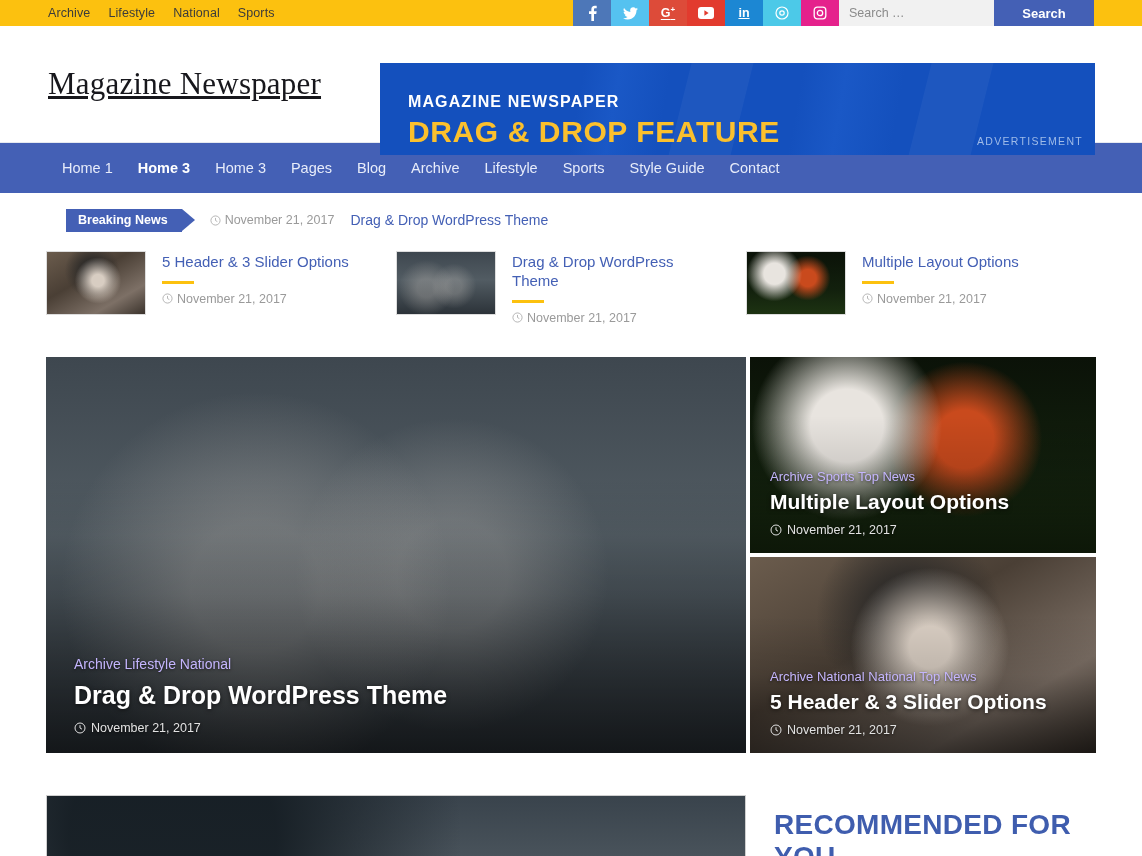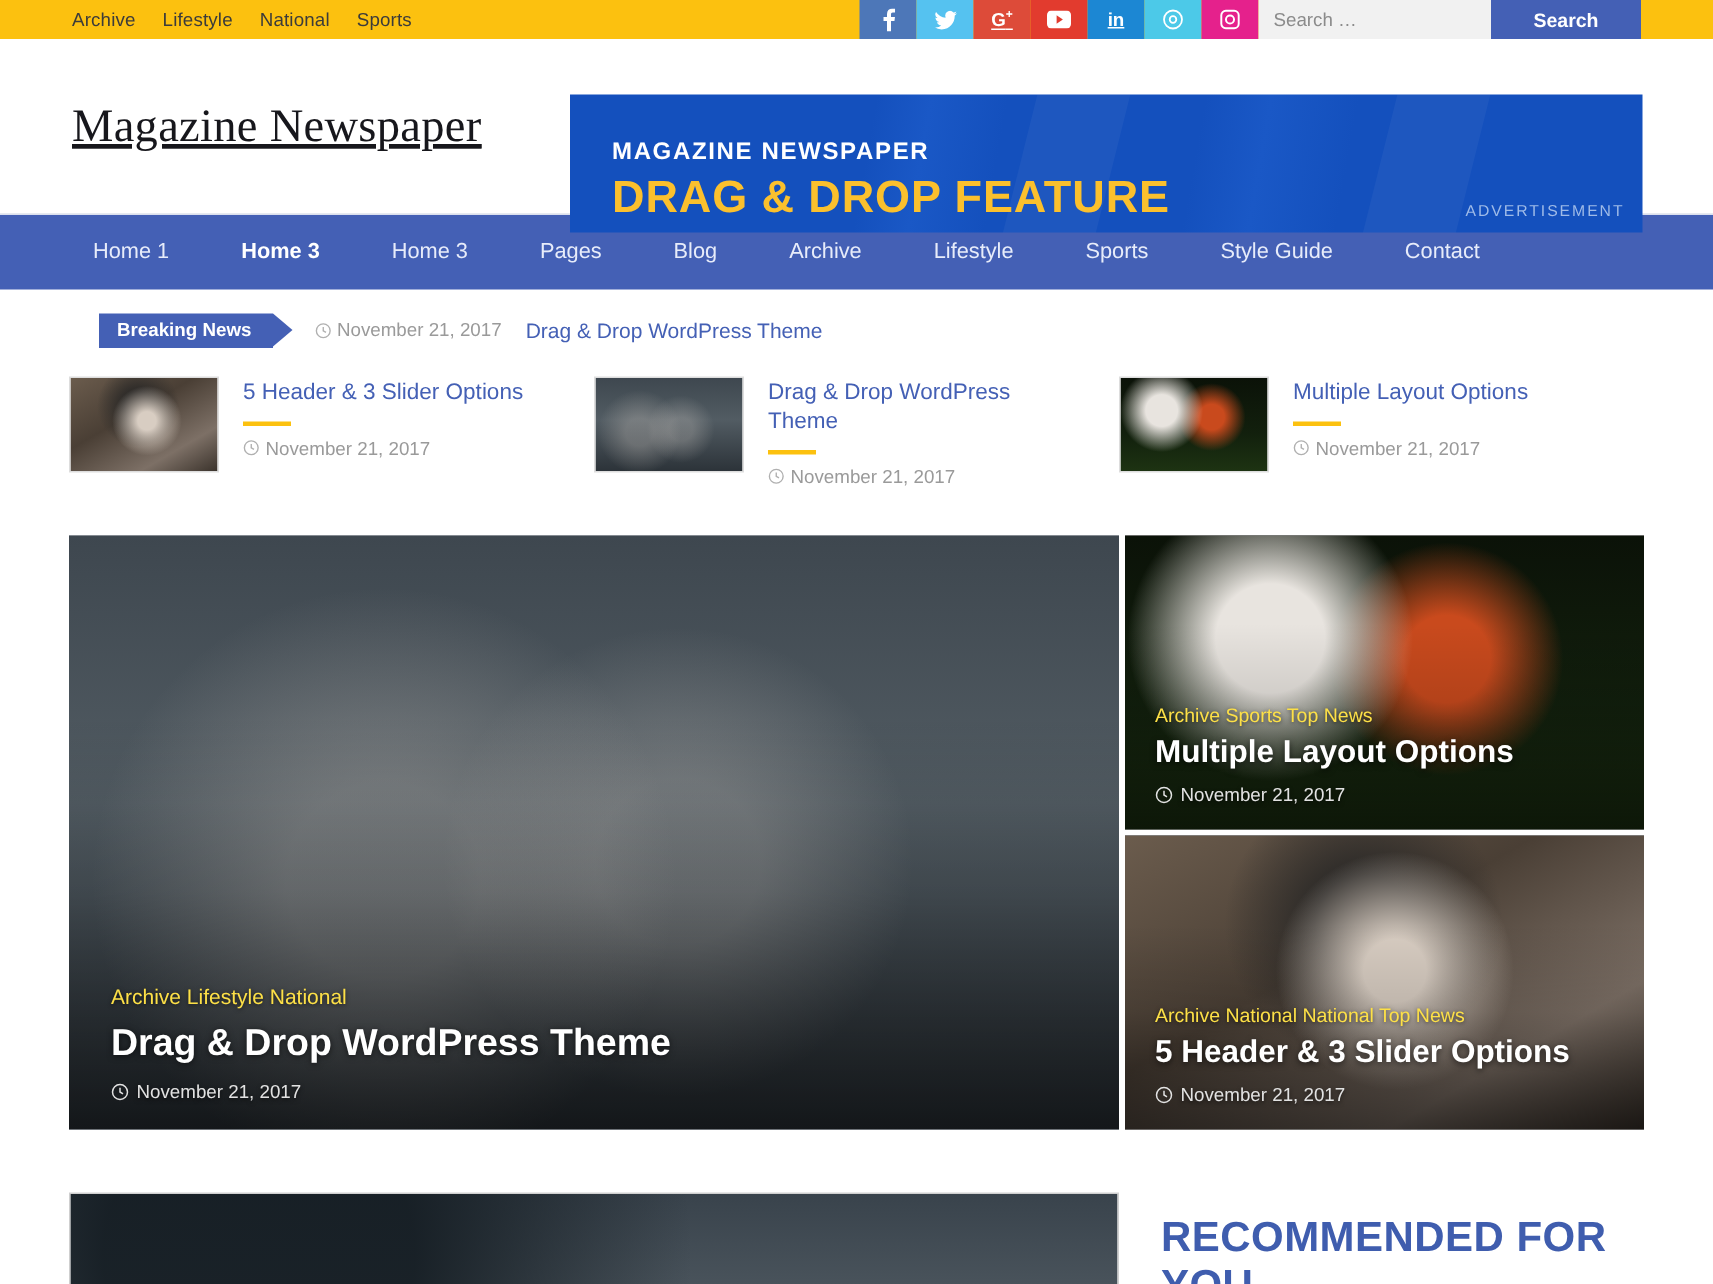--- a/index.html
+++ b/index.html
@@ -72,21 +72,20 @@
 
   
   .header {
     height: 117px;
     background: #fff;
     display: flex;
     align-items: center;
     padding: 0 48px;
     border-bottom: 1px solid #e6e9f0;
     position: relative;
-    text-decoration: underline;
   }
   .logo {
     font-family: "Liberation Serif", serif;
     font-size: 31px;
     color: #17171c;
     letter-spacing: .2px;
     white-space: nowrap;
   }
   .ad-banner {
     position: absolute;
@@ -134,21 +133,21 @@
     font-size: 10.5px; color: #9fbbe8; letter-spacing: 1.3px;
   }
 
   
   .mainnav {
     height: 50px;
     background: #4460b5;
     display: flex;
     align-items: center;
     padding-left: 62px;
-    gap: 48px;
+    gap: 25px;
   }
   .mainnav a {
     color: #e7ecfa;
     text-decoration: none;
     font-size: 14.5px;
     white-space: nowrap;
   }
   .mainnav a.active { color: #ffffff; font-weight: bold; }
 
   
@@ -256,21 +255,21 @@
     background: #111;
   }
   .ph { position:absolute; inset:0; }
   .ph-shade {
     position:absolute; inset:0;
     background: linear-gradient(to top, rgba(0,0,0,.55) 0%, rgba(0,0,0,.12) 40%, rgba(0,0,0,0) 70%);
   }
   .feat-text { position: absolute; left: 28px; bottom: 18px; right: 20px; }
   .feat-text.small { left: 20px; bottom: 16px; }
   .feat-cats {
-    color: #fde047;
+    color: #c4b5fd;
     font-size: 14px;
     margin-bottom: 9px;
     text-shadow: 0 1px 3px rgba(0,0,0,.6);
   }
   .feat-cats.small { font-size: 13px; margin-bottom: 6px; }
   .feat-title {
     color: #fff;
     font-size: 25px;
     font-weight: bold;
     line-height: 1.15;

